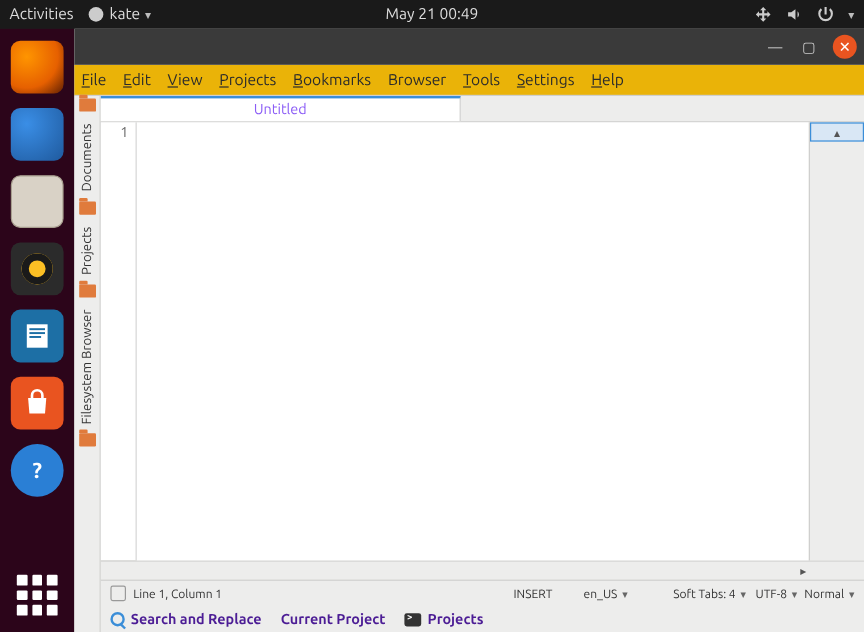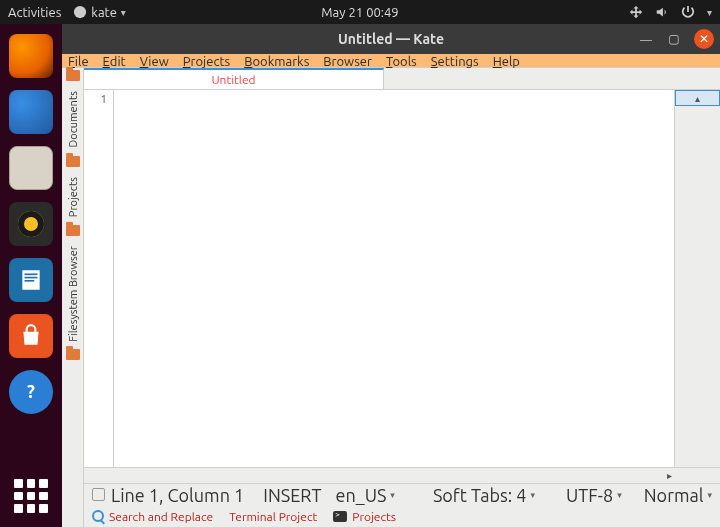--- a/index.html
+++ b/index.html
@@ -28,49 +28,49 @@
 .dock .grid span { background: #fff; border-radius: 1px; }
 
 
 .kate { position: absolute; top: 24px; left: 62px; right: 0; bottom: 0; background: #f6f5f4; display: flex; flex-direction: column; }
 
 .kate-titlebar { height: 30px; background: #3a3a3a; color: #ddd; display: flex; align-items: center; justify-content: center; position: relative; font-size: 14px; }
 .kate-titlebar .wincontrols { position: absolute; right: 6px; display: flex; gap: 12px; align-items: center; }
 .kate-titlebar .wbtn { width: 16px; height: 16px; display:flex; align-items:center; justify-content:center; color:#ccc; font-size: 12px; }
 .kate-titlebar .close { background: #e95420; border-radius: 50%; color:#fff; width:20px; height:20px; }
 
-.menubar { height: 14px; background: #fdba74; border-bottom: 1px solid #cfcfce; display: flex; align-items: center; padding: 0 6px; gap: 14px; font-size: 13px; color: #2b2b2b; }
+.menubar { height: 26px; background: #eab308; border-bottom: 1px solid #cfcfce; display: flex; align-items: center; padding: 0 6px; gap: 14px; font-size: 13px; color: #2b2b2b; }
 .menubar span u { text-decoration: underline; }
 
 .kate-body { flex: 1; display: flex; min-height: 0; }
 
 .sidepanel { width: 22px; background: #ededec; border-right: 1px solid #cfcfce; display: flex; flex-direction: column; align-items: center; font-size: 11px; color: #333; }
 .sidepanel .vlabel { writing-mode: vertical-rl; transform: rotate(180deg); padding: 6px 0; cursor: pointer; }
 .sidepanel .folder { width: 14px; height: 11px; background: #e07b3c; border-radius: 1px; margin: 2px 0 4px; position: relative; }
 .sidepanel .folder::before { content:""; position:absolute; top:-3px; left:0; width:7px; height:3px; background:#e07b3c; border-radius:1px 1px 0 0; }
 
 .editor-area { flex: 1; display: flex; flex-direction: column; min-width: 0; }
 
 .tabstrip { height: 22px; display: flex; border-bottom: 1px solid #cfcfce; background: #ededec; }
-.tab { width: 300px; border-top: 2px solid #3b8ed8; border-right: 1px solid #cfcfce; background: #fff; display:flex; align-items:center; justify-content:center; font-size: 12px; color:#ef4444; }
+.tab { width: 300px; border-top: 2px solid #3b8ed8; border-right: 1px solid #cfcfce; background: #fff; display:flex; align-items:center; justify-content:center; font-size: 12px; color:#8b5cf6; }
 
 .editor-row { flex: 1; display: flex; min-height: 0; }
 .gutter { width: 30px; background: #fff; border-right: 1px solid #d0d0d0; font-size: 12px; color: #666; padding: 2px 6px 0 0; text-align: right; }
 .textarea { flex: 1; background: #fff; position: relative; }
 .vscroll { width: 46px; background: #ededec; border-left: 1px solid #cfcfce; position: relative; }
 .vscroll .up { position:absolute; top:0; left:0; right:0; height:16px; background:#d9e7f5; border:1px solid #3b8ed8; display:flex; align-items:center; justify-content:center; color:#555; font-size:10px; }
 .hscroll { height: 16px; background: #ededec; border-top: 1px solid #cfcfce; display:flex; align-items:center; justify-content:flex-end; padding-right: 48px; color:#555; font-size:10px; }
 
-.statusbar { height: 22px; background: #ededec; border-top: 1px solid #cfcfce; display: flex; align-items: center; font-size: 18px; color: #333; padding: 0 8px; gap: 6px; }
+.statusbar { height: 22px; background: #ededec; border-top: 1px solid #cfcfce; display: flex; align-items: center; font-size: 10px; color: #333; padding: 0 8px; gap: 6px; }
 .statusbar .seg { display: flex; align-items: center; gap: 4px; }
 .statusbar .spacer { flex: 1; }
 .statusbar .dd::after { content:" \25BE"; color:#666; font-size: 9px; }
 .sb-icon { width: 13px; height: 13px; border: 1px solid #999; border-radius: 2px; display:inline-block; }
 
-.bottombar { height: 22px; background: #ededec; display: flex; align-items: center; font-size: 12px; color: #b91c1c; padding: 0 8px; gap: 16px; }
+.bottombar { height: 22px; background: #ededec; display: flex; align-items: center; font-size: 12px; color: #4c1d95; padding: 0 8px; gap: 16px; font-weight: bold; }
 .bottombar .itm { display: flex; align-items: center; gap: 5px; }
 .mag { width:12px; height:12px; border:2px solid #3b8ed8; border-radius:50%; position:relative; }
 .mag::after { content:""; position:absolute; width:5px; height:2px; background:#3b8ed8; bottom:-3px; right:-3px; transform:rotate(45deg); }
 .term { width:14px; height:11px; background:#333; border-radius:2px; position:relative; }
 .term::after { content:">"; color:#fff; font-size:8px; position:absolute; left:2px; top:-1px; }
 
 </style>
 </head>
 <body>
 
@@ -132,21 +132,20 @@
       <span></span>
       <span></span>
       <span></span>
       <span></span>
       <span></span>
   </div>
 </div>
 
 <div class="kate">
   <div class="kate-titlebar">
-    <span style="font-weight:600">Untitled  — Kate</span>
     <div class="wincontrols">
       <span class="wbtn">—</span>
       <span class="wbtn">▢</span>
       <span class="wbtn close">✕</span>
     </div>
   </div>
 
   <div class="menubar">
     <span><u>F</u>ile</span>
     <span><u>E</u>dit</span>
@@ -183,32 +182,32 @@
           <div class="up">▴</div>
         </div>
       </div>
       <div class="hscroll">▸</div>
 
       <div class="statusbar">
         <span class="sb-icon"></span>
         <span class="seg">Line 1, Column 1</span>
         <span class="spacer"></span>
         <span class="seg">INSERT</span>
-        <span class="seg dd" style="margin-left:8px">en_US</span>
+        <span class="seg dd" style="margin-left:20px">en_US</span>
         <span class="seg dd" style="margin-left:32px">Soft Tabs: 4</span>
-        <span class="seg dd" style="margin-left:25px">UTF-8</span>
-        <span class="seg dd" style="margin-left:16px">Normal</span>
+        <span class="seg dd" style="margin-left:2px">UTF-8</span>
+        <span class="seg dd" style="margin-left:0">Normal</span>
       </div>
 
       <div class="bottombar">
         <span class="itm">
           <span class="mag"></span>
           <span>Search and Replace</span>
         </span>
-        <span class="itm">Terminal Project</span>
+        <span class="itm">Current Project</span>
         <span class="itm">
           <span class="term"></span>
           <span>Projects</span>
         </span>
       </div>
     </div>
   </div>
 </div>
 
 </body></html>

